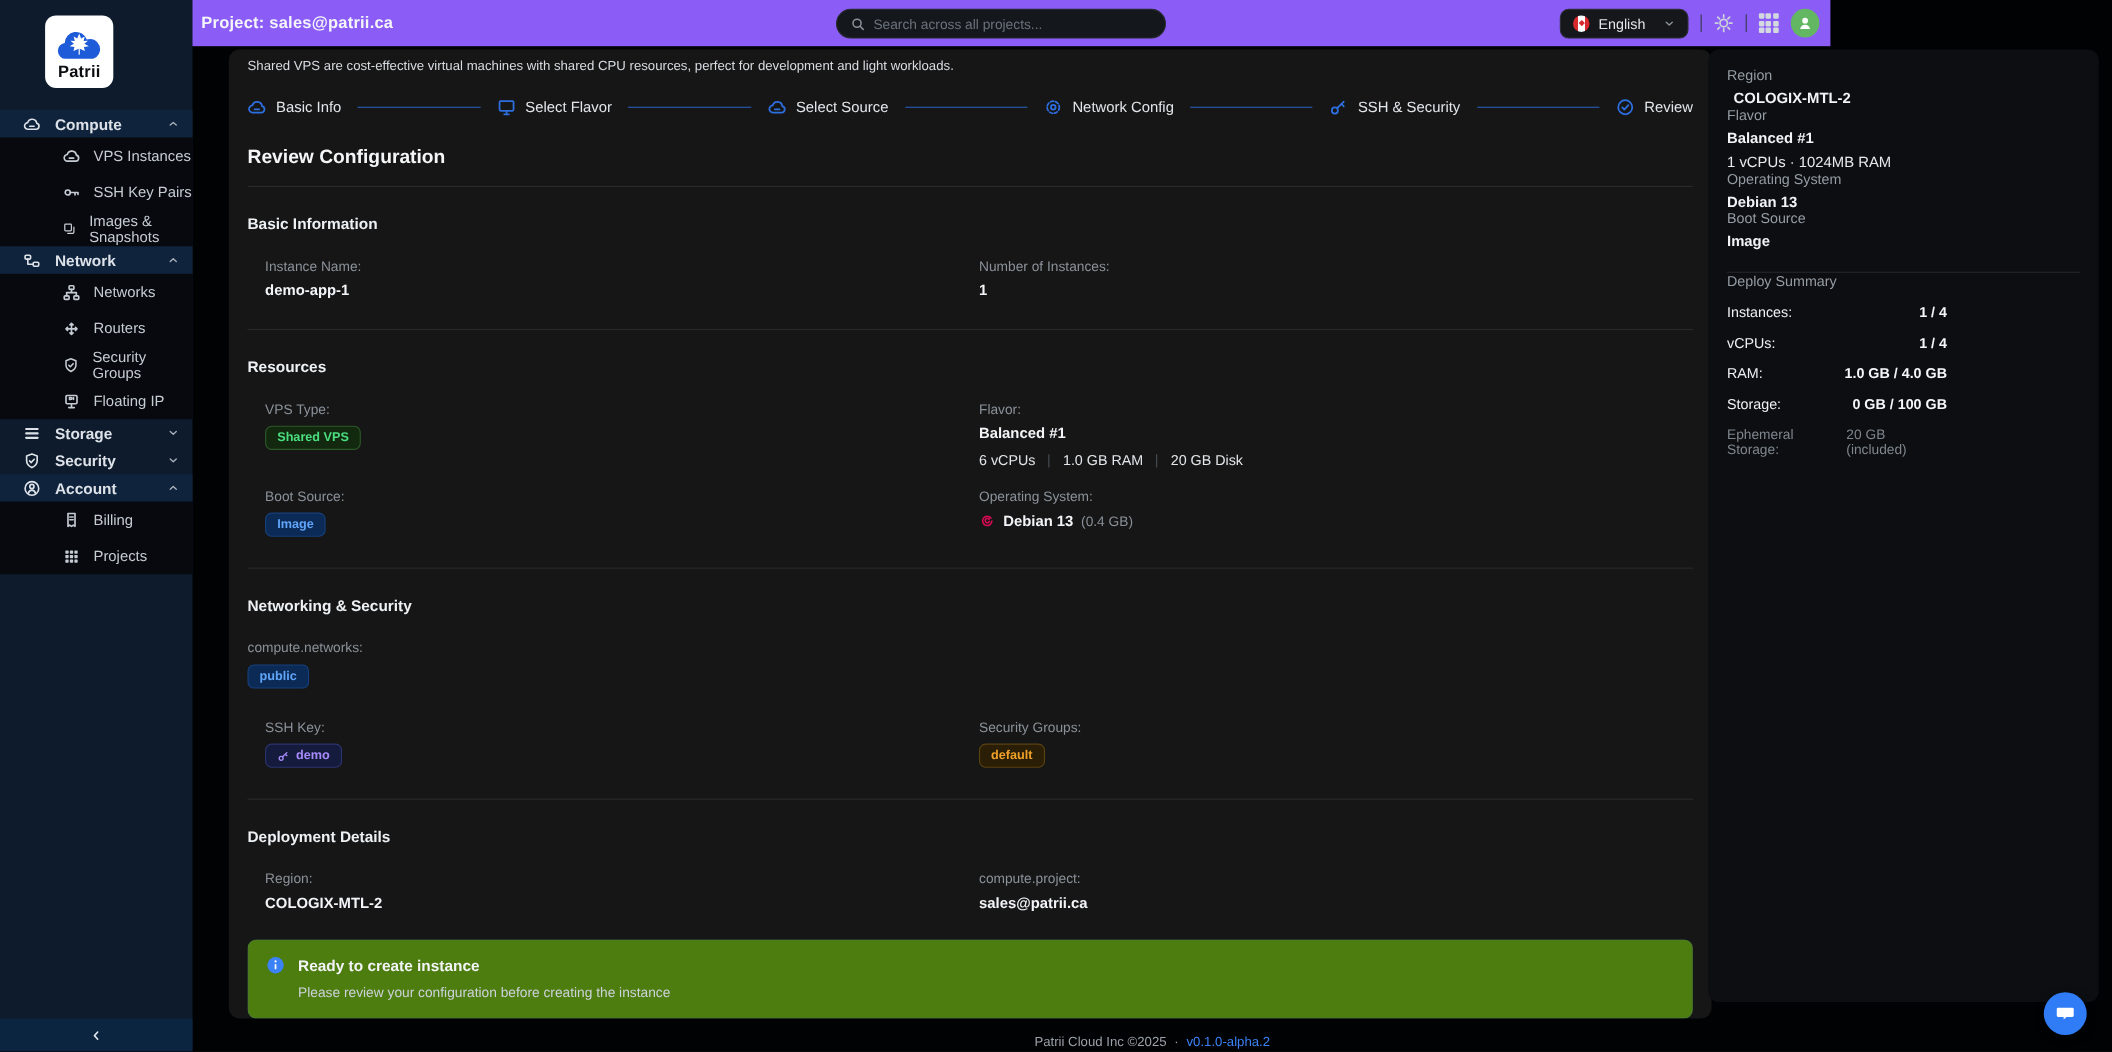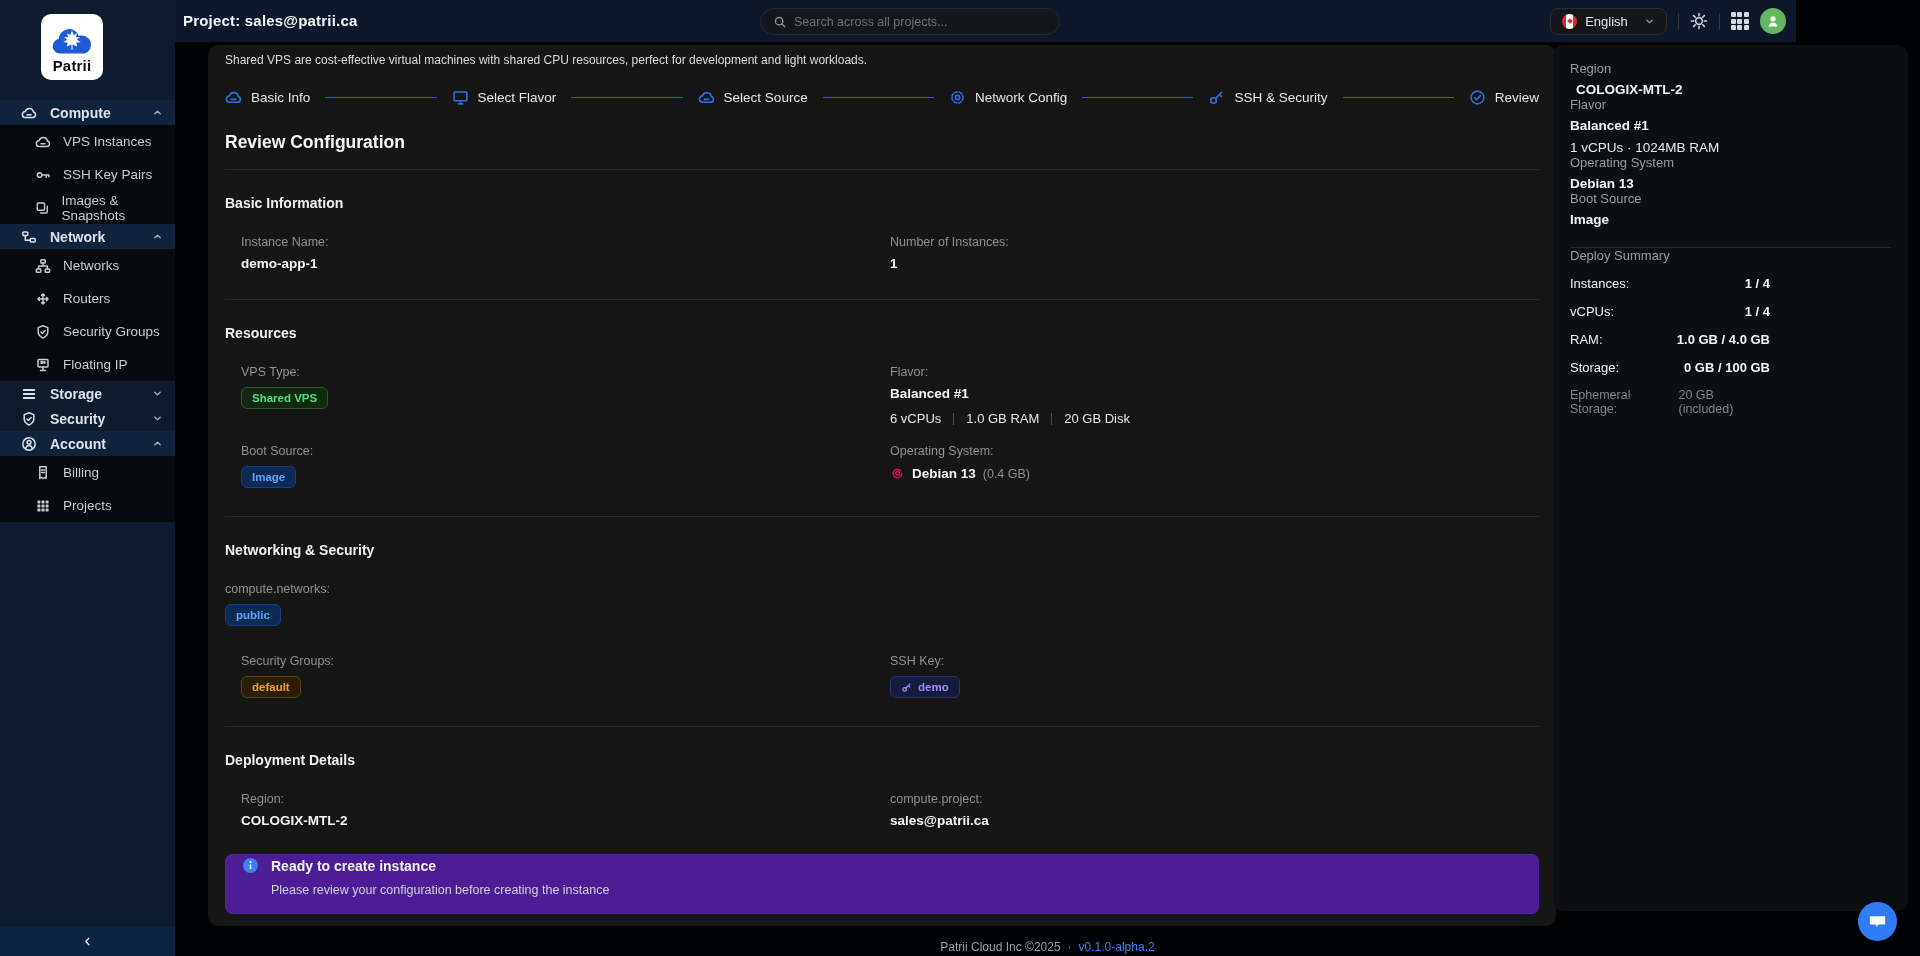--- a/index.html
+++ b/index.html
@@ -1,21 +1,21 @@
 <!DOCTYPE html>
 <html><head>
 <meta charset="utf-8">
 <style>
   * { margin:0; padding:0; box-sizing:border-box; }
   html,body { width:1920px; height:956px; }
   body { background:#010204; font-family:"Liberation Sans", sans-serif; color:#e8ebef; position:relative; overflow:hidden; }
   svg { display:block; }
 
   
-  .topbar { position:absolute; top:0; left:0; width:1796px; height:42px; background:#0f172a; }
+  .topbar { position:absolute; top:0; left:0; width:1664px; height:42px; background:#8b5cf6; }
   .project-title { position:absolute; left:183px; top:12px; font-size:15px; font-weight:700; color:#f4f6f9; letter-spacing:.2px; }
   .search { position:absolute; left:760px; top:8px; width:300px; height:27px; background:#14171c; border:1px solid #272b31; border-radius:14px; display:flex; align-items:center; padding:0 12px; gap:7px; }
   .search input { background:transparent; border:none; outline:none; color:#cfd4da; font-size:12.5px; width:100%; font-family:"Liberation Sans", sans-serif; }
   .search input::placeholder { color:#6b727b; }
   .top-right { position:absolute; right:10px; top:0; height:42px; display:flex; align-items:center; gap:11px; }
   .lang { height:27px; background:#15171b; border:1px solid #2a2e34; border-radius:8px; display:flex; align-items:center; gap:8px; padding:0 11px; color:#e3e6ea; font-size:13px; cursor:pointer; }
   .flag { width:15px; height:15px; border-radius:50%; background:linear-gradient(90deg,#d8292f 0 28%,#ffffff 28% 72%,#d8292f 72% 100%); position:relative; overflow:hidden; }
   .flag i { position:absolute; left:5.5px; top:5.5px; width:4px; height:4px; background:#d8292f; transform:rotate(45deg); }
   .lang .chev { margin-left:8px; color:#8d949d; }
   .tdiv { width:1px; height:16px; background:#333a44; }
@@ -25,21 +25,21 @@
   .avatar { width:26px; height:26px; border-radius:50%; background:#63b763; display:flex; align-items:center; justify-content:center; cursor:pointer; }
 
   
   .sidebar { position:absolute; left:0; top:0; width:175px; height:956px; background:#0d1b2c; z-index:5; }
   .logo { margin:14px 0 20px 41px; width:62px; height:66px; background:#ffffff; border-radius:10px; display:flex; flex-direction:column; align-items:center; justify-content:center; padding-top:3px; }
   .logo-text { color:#0b0d10; font-weight:700; font-size:15px; letter-spacing:.2px; margin-top:-3px; }
   .g-head { height:25px; display:flex; align-items:center; padding:0 12px 0 21px; gap:13px; color:#dde2e8; font-weight:600; font-size:14px; cursor:pointer; }
   .g-head.on { background:#10233c; }
   .g-head .chev { margin-left:auto; color:#a9b1bb; }
   .subwrap { background:#07090e; }
-  .s-item { height:33px; display:flex; align-items:center; padding-left:35px; gap:12px; color:#c6ccd4; font-size:13.5px; cursor:pointer; }
+  .s-item { height:33px; display:flex; align-items:center; padding-left:57px; gap:12px; color:#c6ccd4; font-size:13.5px; cursor:pointer; }
   .collapse { position:absolute; bottom:0; left:0; width:175px; height:30px; background:#0b2440; display:flex; align-items:center; justify-content:center; color:#dfe5ec; cursor:pointer; }
 
   
   .main-card { position:absolute; left:208px; top:45px; width:1348px; height:881px; background:#161616; border-radius:10px; padding:8px 17px 0; }
   .intro { font-size:12px; color:#d8dce1; }
   .stepper { display:flex; align-items:center; margin-top:22px; }
   .step { display:flex; align-items:center; gap:9px; color:#2e6fe0; cursor:pointer; }
   .step-label { color:#e2e6ea; font-size:13.5px; font-weight:500; white-space:nowrap; }
   .connector { flex:1; height:1.5px; background:#2a5cb8; margin:0 15px; }
   .h1 { margin-top:26px; font-size:17.5px; font-weight:700; color:#f4f6f8; }
@@ -51,21 +51,21 @@
   .badge { display:inline-block; margin-top:8px; padding:4px 10px; border-radius:6px; font-size:11.5px; font-weight:600; }
   .badge.green  { color:#4ade80; background:#13290f; border:1px solid #2c5a28; }
   .badge.blue   { color:#60a5fa; background:#0b2a56; border:1px solid #16407e; }
   .badge.amber  { color:#f0a127; background:#2a1f06; border:1px solid #5a4210; }
   .badge.purple { color:#a78bfa; background:#141b3c; border:1px solid #2c3470; display:inline-flex; align-items:center; gap:6px; }
   .spec-row { margin-top:10px; font-size:13px; color:#e3e6ea; display:flex; align-items:center; }
   .sep { width:1px; height:12px; background:#4a4f56; margin:0 12px; }
   .os-row { margin-top:8px; display:flex; align-items:center; gap:7px; }
   .os-name { font-size:13.5px; font-weight:700; color:#f2f4f7; }
   .os-size { font-size:12.5px; color:#8a9199; }
-  .alert { margin-top:26px; background:#4c1d95; border:1px solid rgba(59,130,246,.14); border-radius:8px; padding:2px 16px 16px; }
+  .alert { margin-top:26px; background:#4d7c0f; border:1px solid rgba(59,130,246,.14); border-radius:8px; padding:14px 16px 16px; }
   .alert-head { display:flex; gap:12px; align-items:center; }
   .alert-title { font-size:14px; font-weight:600; color:#f2f4f7; }
   .alert-desc { margin:9px 0 0 29px; font-size:12.5px; color:#ccd2d9; }
 
   
   .right-card { position:absolute; left:1553px; top:45px; width:355px; height:866px; background:#0c0e11; border-radius:10px; padding:14px 17px; }
   .rp-label { font-size:13px; color:#959ca4; }
   .rp-label.first { margin-top:2px; }
   .rp-value { font-size:13.5px; font-weight:700; color:#f1f3f6; margin-top:6px; }
   .rp-value.indent { margin-left:6px; }
@@ -406,32 +406,32 @@
   </div>
   <div class="rule" style="margin-top:28px"></div>
 
   <h2 class="sec-h">Networking &amp; Security</h2>
   <div style="margin-top:24px">
     <div class="f-label">compute.networks:</div>
     <span class="badge blue">public</span>
   </div>
   <div class="grid2" style="margin-top:28px">
     <div>
-      <div class="f-label">Security Groups:</div>
-      <span class="badge amber">default</span>
-    </div>
-    <div>
       <div class="f-label">SSH Key:</div>
       <span class="badge purple">
         <svg width="11" height="11" viewBox="0 0 16 16" fill="none" stroke="currentColor" stroke-width="1.8" stroke-linecap="round" stroke-linejoin="round">
             <circle cx="5.2" cy="10.8" r="2.6"></circle>
             <path d="M7.2 8.8 12.8 3.2 M10.8 5.2l2 2"></path>
           </svg>
         <span>demo</span>
       </span>
+    </div>
+    <div>
+      <div class="f-label">Security Groups:</div>
+      <span class="badge amber">default</span>
     </div>
   </div>
   <div class="rule" style="margin-top:28px"></div>
 
   <h2 class="sec-h">Deployment Details</h2>
   <div class="grid2">
     <div>
       <div class="f-label">Region:</div>
       <div class="f-value">COLOGIX-MTL-2</div>
     </div>

